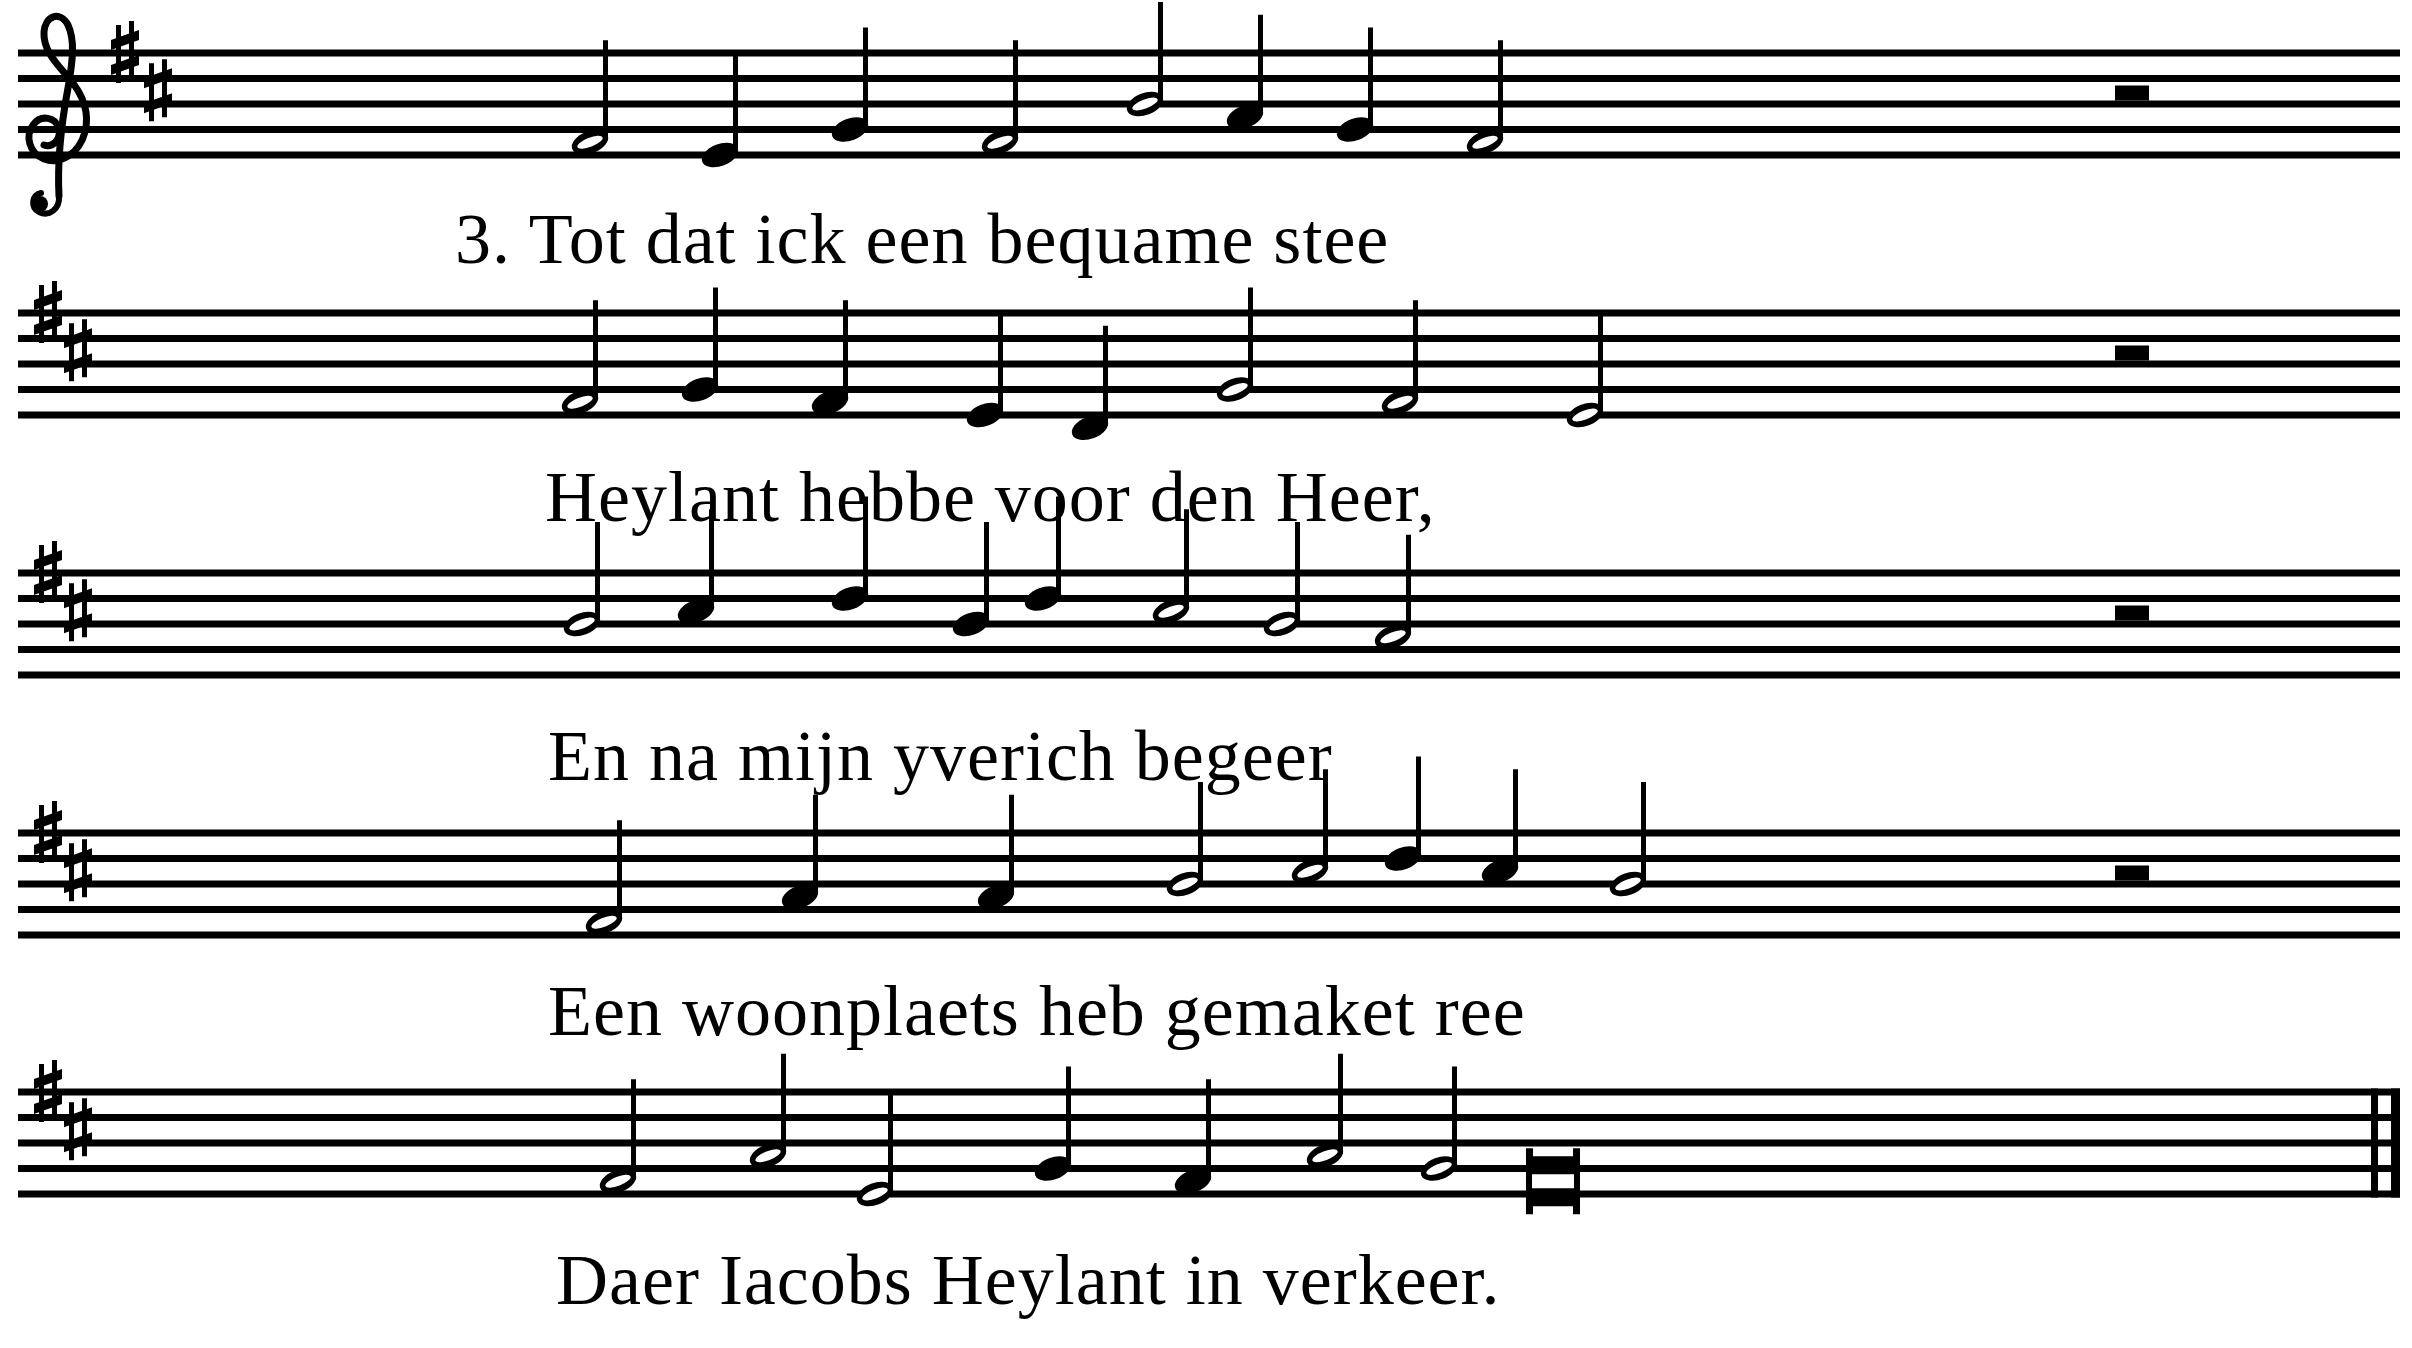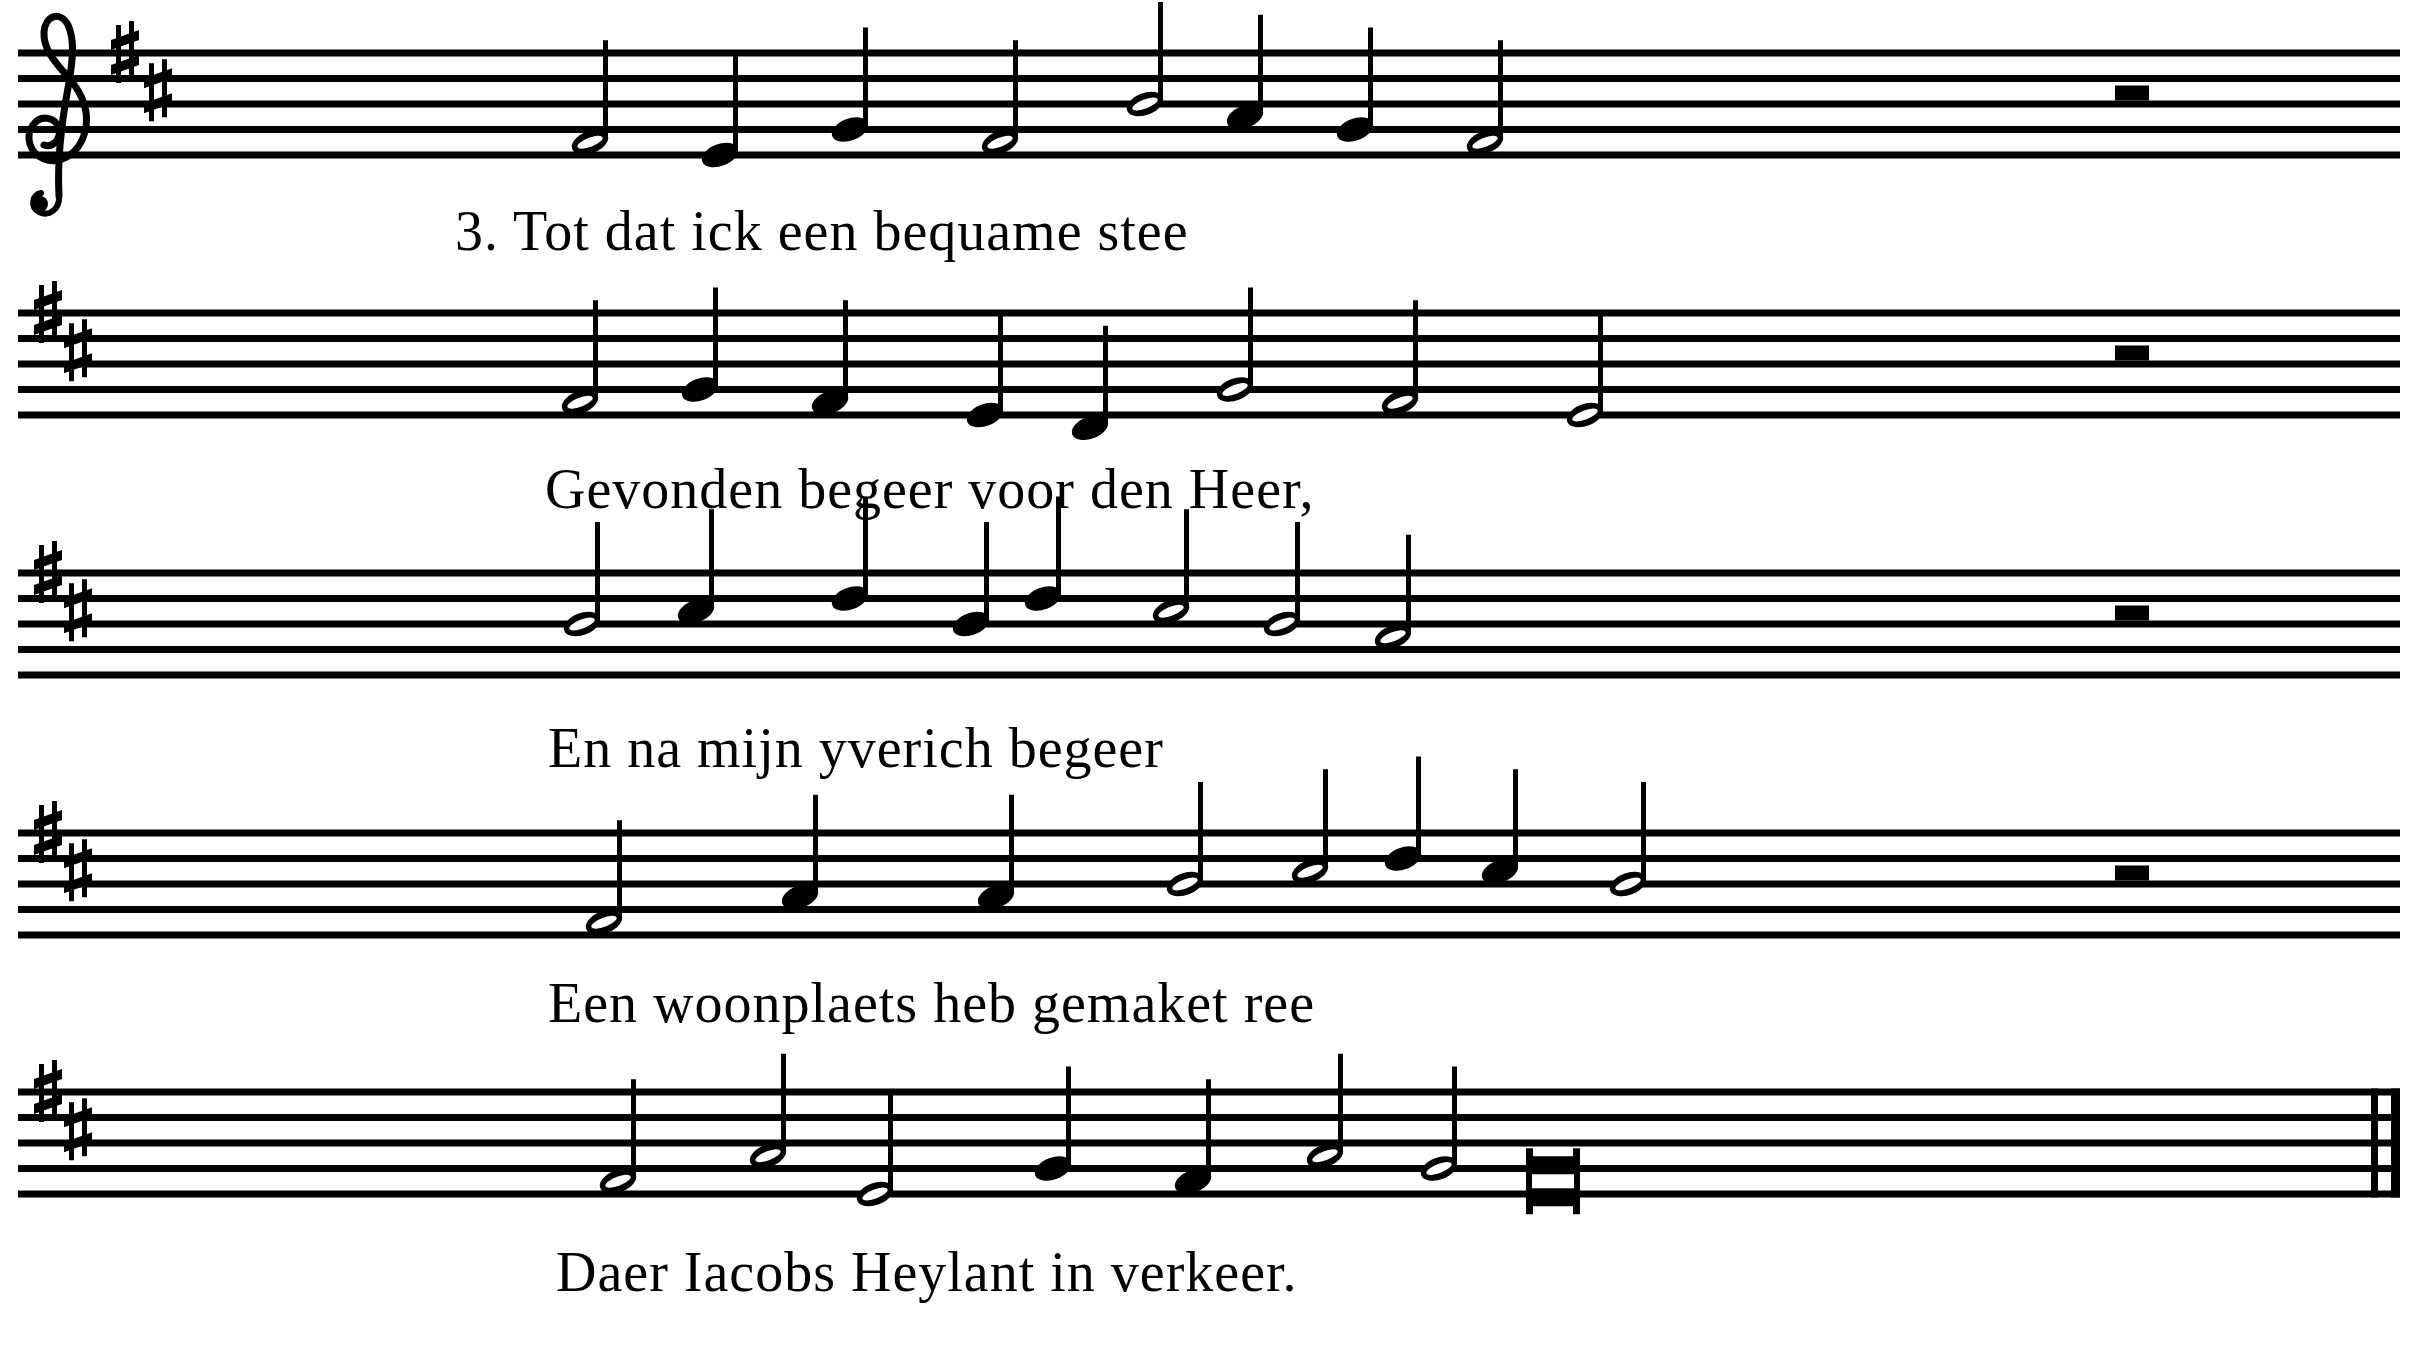--- a/index.html
+++ b/index.html
@@ -7,21 +7,21 @@
     position: relative;
     width: 2412px;
     height: 1348px;
     background: #ffffff;
     overflow: hidden;
     font-family: "Liberation Serif", "DejaVu Serif", serif;
   }
   #score-svg { position: absolute; left: 0; top: 0; }
   .lyric {
     position: absolute;
-    font-size: 56px;
+    font-size: 72px;
     color: #000000;
     white-space: nowrap;
     letter-spacing: 1px;
     line-height: 1;
   }
   .lyric-1 { left: 455px; top: 203px; }
   .lyric-2 { left: 545px; top: 461px; }
   .lyric-3 { left: 548px; top: 720px; }
   .lyric-4 { left: 548px; top: 975px; }
   .lyric-5 { left: 556px; top: 1244px; text-align: center; }
@@ -316,17 +316,17 @@
           <rect x="1573" y="1148.25" width="7" height="66" fill="#000000"></rect>
           <rect x="1532" y="1156.25" width="42" height="50" fill="#000000"></rect>
           <rect x="1532" y="1174.25" width="42" height="14" fill="#ffffff"></rect>
         </g>
         <rect x="2371" y="1088.5" width="7" height="109" fill="#000000"></rect>
         <rect x="2391" y="1088.5" width="9" height="109" fill="#000000"></rect>
       </g>
     </svg>
 
   <div class="lyric lyric-1">3. Tot dat ick een bequame stee</div>
-  <div class="lyric lyric-2">Gevonden begeer voor den Heer,</div>
+  <div class="lyric lyric-2">Heylant hebbe voor den Heer,</div>
   <div class="lyric lyric-4">Een woonplaets heb gemaket ree</div>
   <div class="lyric lyric-3">En na mijn yverich begeer</div>
   <div class="lyric lyric-5">Daer Iacobs Heylant in verkeer.</div>
 </div>
 
 </body></html>

